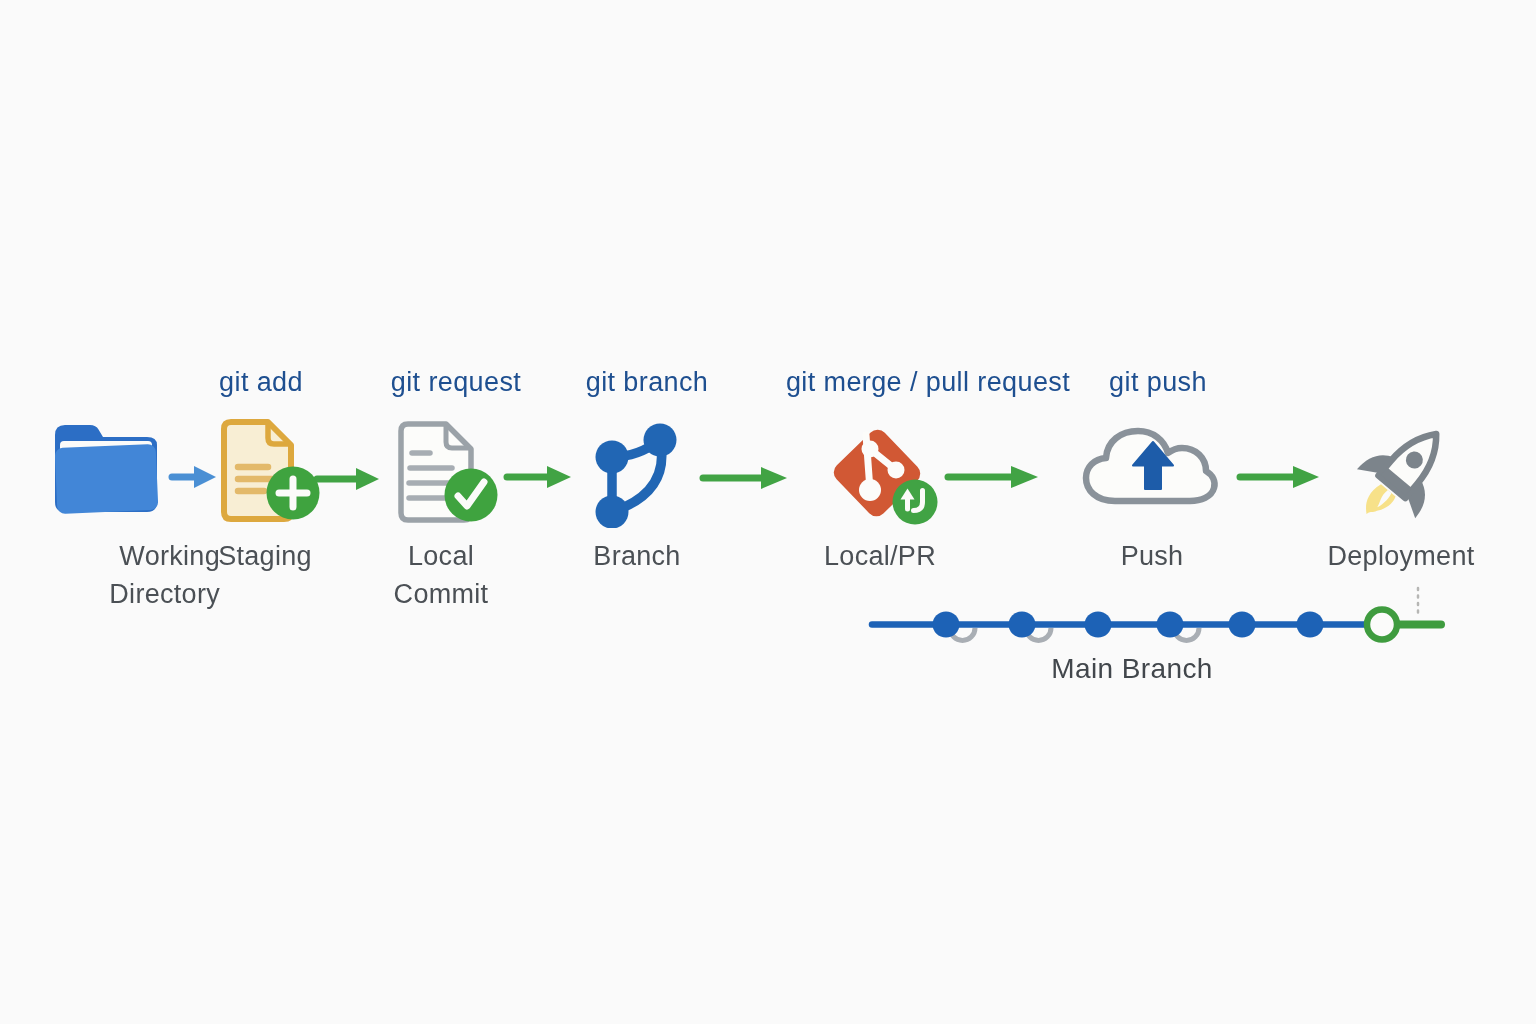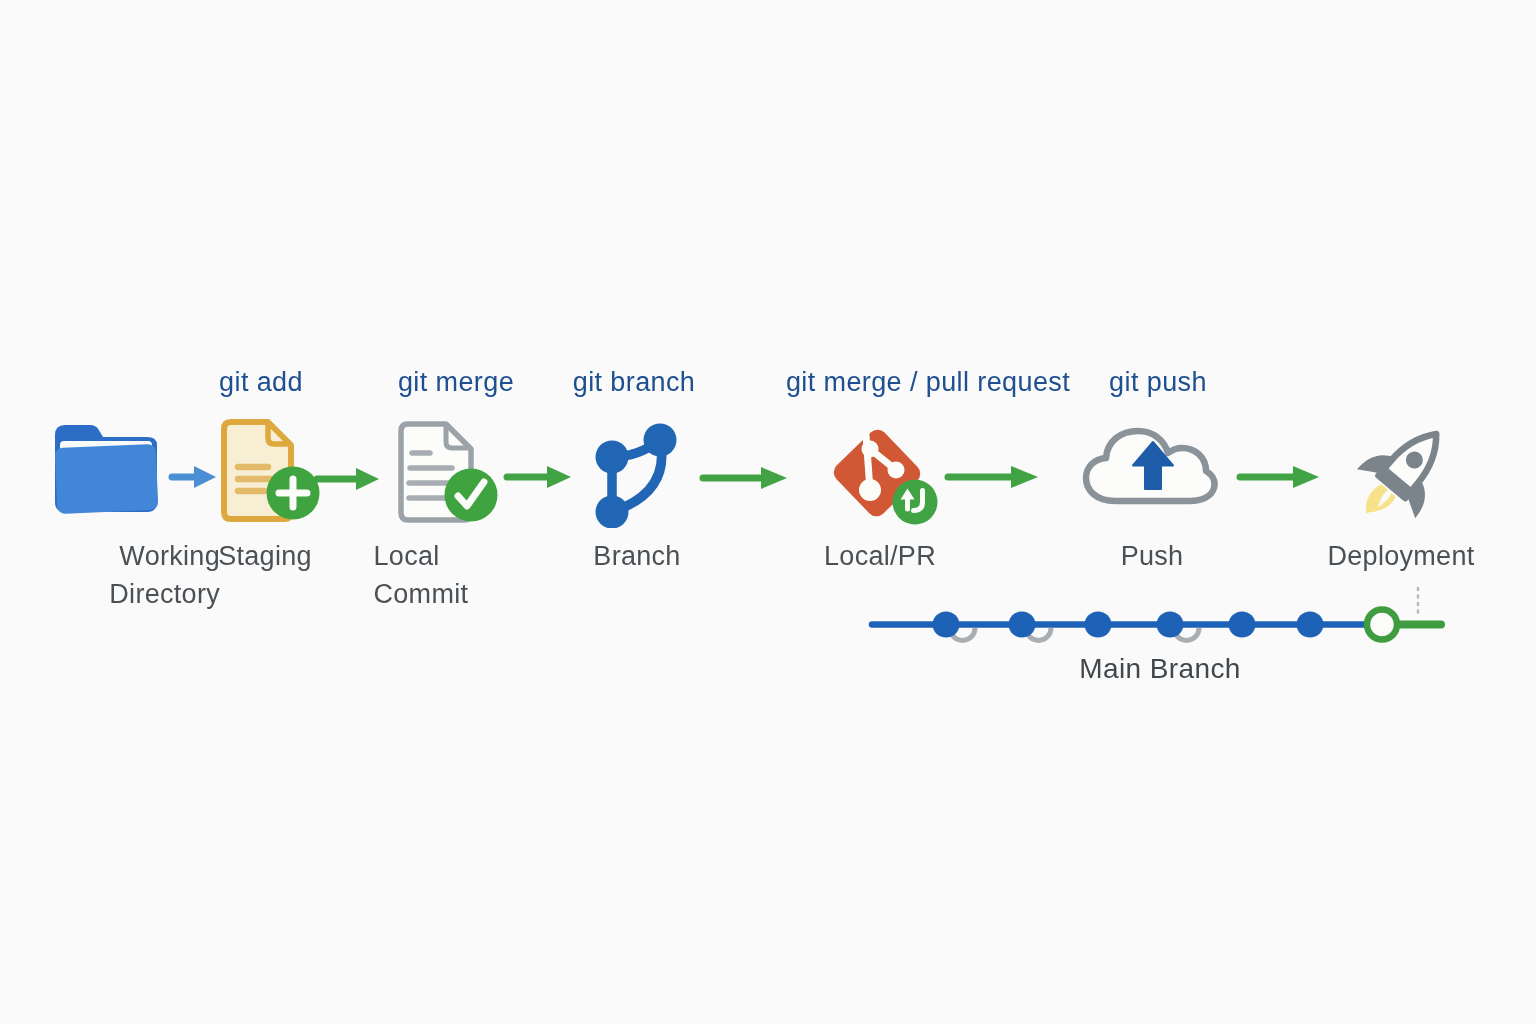--- a/index.html
+++ b/index.html
@@ -9,25 +9,25 @@
   }
   .overlay{position:absolute;left:0;top:0;width:1536px;height:1024px;}
   .cmd{
     position:absolute;top:367px;transform:translateX(-50%);
     font-size:27px;color:#1e4f90;white-space:nowrap;letter-spacing:.4px;
   }
   .step-label{
     position:absolute;top:537px;font-size:27px;color:#4b5055;line-height:38px;letter-spacing:.3px;
   }
   .centered{transform:translateX(-50%);text-align:left;white-space:nowrap;}
-  .wrap-center{transform:translateX(-50%);text-align:left;white-space:normal;}
+  .wrap-center{transform:translateX(-50%);text-align:center;white-space:normal;}
   .icon{position:absolute;}
   .mb-label{
     position:absolute;top:653px;left:1132px;transform:translateX(-50%);
-    font-size:28px;color:#42474c;white-space:nowrap;letter-spacing:.4px;margin-left:28px;
+    font-size:28px;color:#42474c;white-space:nowrap;letter-spacing:.4px;
   }
 </style>
 </head>
 <body>
 
 <div class="canvas">
 
   <svg class="overlay" viewBox="0 0 1536 1024" xmlns="http://www.w3.org/2000/svg" aria-hidden="true">
 
     <g>
@@ -71,22 +71,22 @@
           <ellipse cx="1098" cy="624.5" rx="13.5" ry="13" fill="#1d62b6"></ellipse>
           <ellipse cx="1170" cy="624.5" rx="13.5" ry="13" fill="#1d62b6"></ellipse>
           <ellipse cx="1242" cy="624.5" rx="13.5" ry="13" fill="#1d62b6"></ellipse>
           <ellipse cx="1310" cy="624.5" rx="13.5" ry="13" fill="#1d62b6"></ellipse>
         </g>
       <circle cx="1382" cy="624.5" r="15" fill="#fbfbfa" stroke="#3f9c3f" stroke-width="6.5"></circle>
     </g>
   </svg>
 
   <div class="cmd" style="left:261px">git add</div>
-  <div class="cmd" style="left:456px">git merge</div>
-  <div class="cmd" style="left:634px">git branch</div>
+  <div class="cmd" style="left:456px">git request</div>
+  <div class="cmd" style="left:647px">git branch</div>
   <div class="cmd" style="left:928px">git merge / pull request</div>
   <div class="cmd" style="left:1158px">git push</div>
 
   <div class="icon" style="left:52px;top:421px">
     <svg width="108" height="95" viewBox="0 0 108 95" xmlns="http://www.w3.org/2000/svg">
       <path d="M 3 14 Q 3 4 13 4 L 38 4 Q 44 4 46.5 8.5 L 51 16 L 95 16 Q 105 16 105 24 L 105 81 Q 105 91 95 91 L 13 91 Q 3 91 3 81 Z" fill="#2c6ec5"></path>
       <rect x="8" y="20" width="92" height="42" rx="4" fill="#fbfbf9"></rect>
       <rect x="4" y="25" width="101" height="66" rx="8" fill="#4286d7" transform="rotate(-2.5 54 58)"></rect>
     </svg>
   </div>

